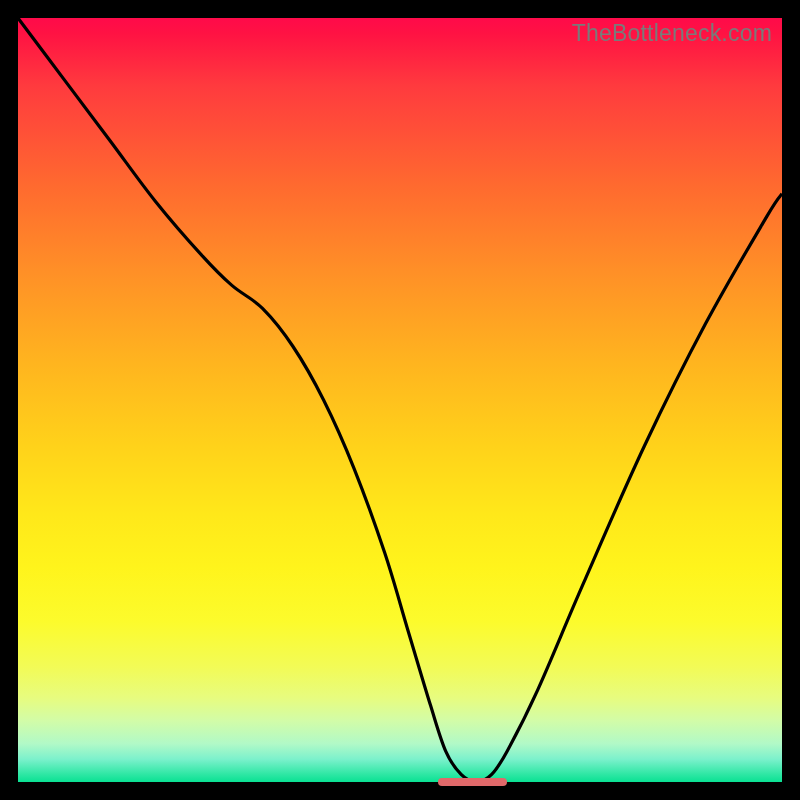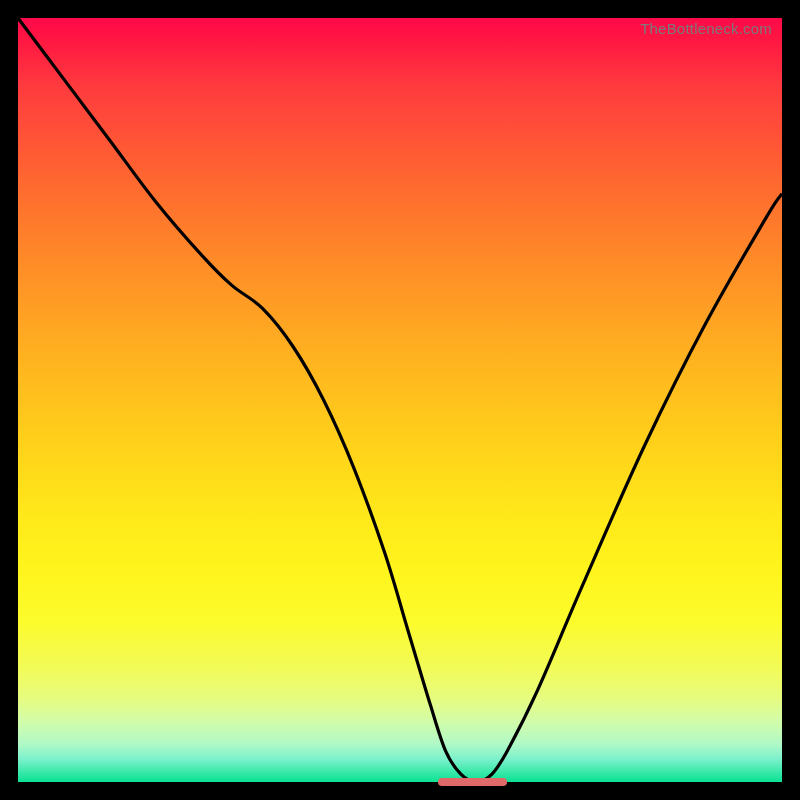--- a/index.html
+++ b/index.html
@@ -46,21 +46,21 @@
       #7cf1cc 97%,
       #2ee7a4 99%,
       #0ae193 100%
     );
   }
   .watermark {
     position: absolute;
     top: 2px;
     right: 10px;
     color: #7a7a7a;
-    font-size: 15px;
+    font-size: 23px;
     letter-spacing: 0.2px;
     font-weight: 500;
     user-select: none;
   }
   svg.curve {
     position: absolute;
     left: 0;
     top: 0;
     width: 764px;
     height: 764px;

